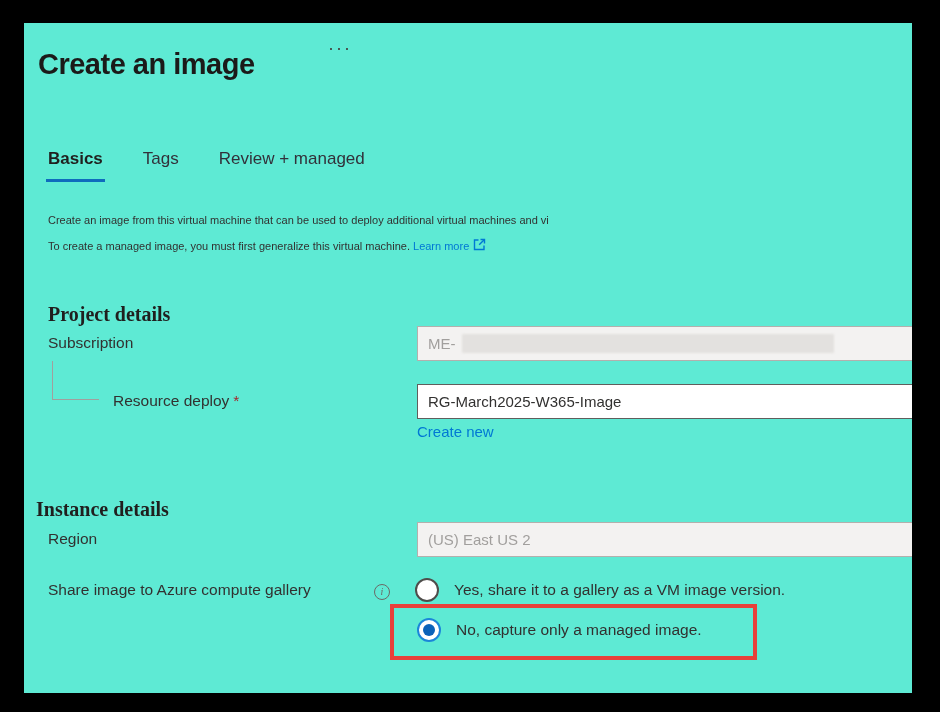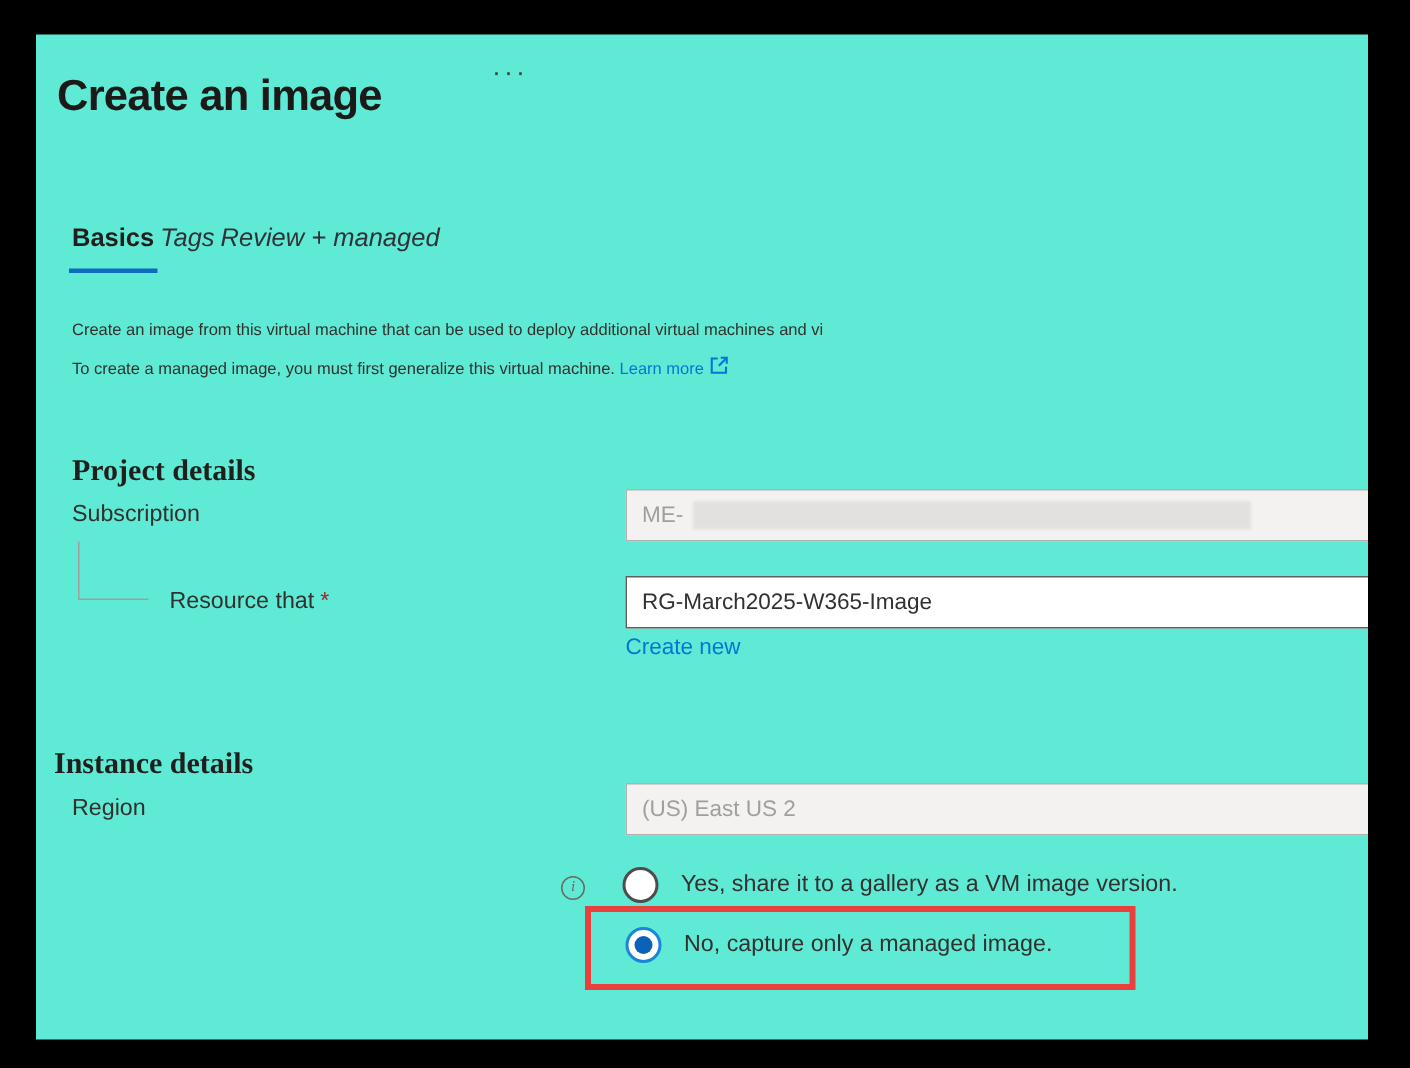--- a/index.html
+++ b/index.html
@@ -20,21 +20,21 @@
     position:absolute;left:304px;top:16px;font-size:18px;letter-spacing:2px;
     color:#44423f;cursor:pointer;line-height:1;
   }
   
   .tabs{position:absolute;left:22px;top:126px;display:flex;}
   .tab{
     font-size:17px;color:#32313a;padding:0 2px 10px 2px;cursor:pointer;
     border-bottom:3px solid transparent;
   }
   .tab.active{font-weight:700;color:#201f1e;border-bottom-color:#0f6cbd;}
-  .tab + .tab{font-style:italic;}
+  .tab + .tab{margin-left:36px;}
   
   .intro{position:absolute;left:24px;top:184px;width:868px;font-size:11px;line-height:26px;color:#323130;}
   .intro-line1{white-space:nowrap;overflow:hidden;display:block;}
   .link{color:#0078d4;text-decoration:none;cursor:pointer;}
   .ext-icon{display:inline-block;vertical-align:-1px;margin-left:4px;}
   
   .section-heading{position:absolute;font-size:20px;font-weight:700;color:#201f1e;font-family:Liberation Serif, serif;}
   .field-label{position:absolute;font-size:15.5px;color:#323130;}
   .required{color:#a4262c;margin-left:4px;}
   
@@ -112,33 +112,34 @@
   <h2 class="section-heading" style="left:24px;top:263px;">Project details</h2>
 
   <label class="field-label" style="left:24px;top:311px;">Subscription</label>
   <div class="field disabled" style="top:303px;">
     <span>ME-</span>
     <span class="redaction"></span>
   </div>
 
   <div class="connector"></div>
 
-  <label class="field-label" style="left:89px;top:369px;"><span>Resource that</span><span class="required">*</span></label>
+  <label class="field-label" style="left:89px;top:369px;"><span>Resource deploy</span><span class="required">*</span></label>
   <div class="field enabled" style="top:361px;">
     <input type="text" value="RG-March2025-W365-Image" style="">
   </div>
   <a class="link create-new">Create new</a>
 
   <h2 class="section-heading" style="left:12px;top:458px;">Instance details</h2>
 
   <label class="field-label" style="left:24px;top:507px;">Region</label>
   <div class="field disabled" style="top:499px;">
     <span>(US) East US 2</span>
   </div>
 
+  <label class="field-label" style="left:24px;top:558px;">Share image to Azure compute gallery</label>
   <div class="info-icon">i</div>
 
   <div class="radio-option radio-yes">
     <span class="radio-circle unchecked"></span>
     <span class="radio-label">Yes, share it to a gallery as a VM image version.</span>
   </div>
 
   <div class="radio-option radio-no">
     <span class="radio-circle checked"></span>
     <span class="radio-label">No, capture only a managed image.</span>

